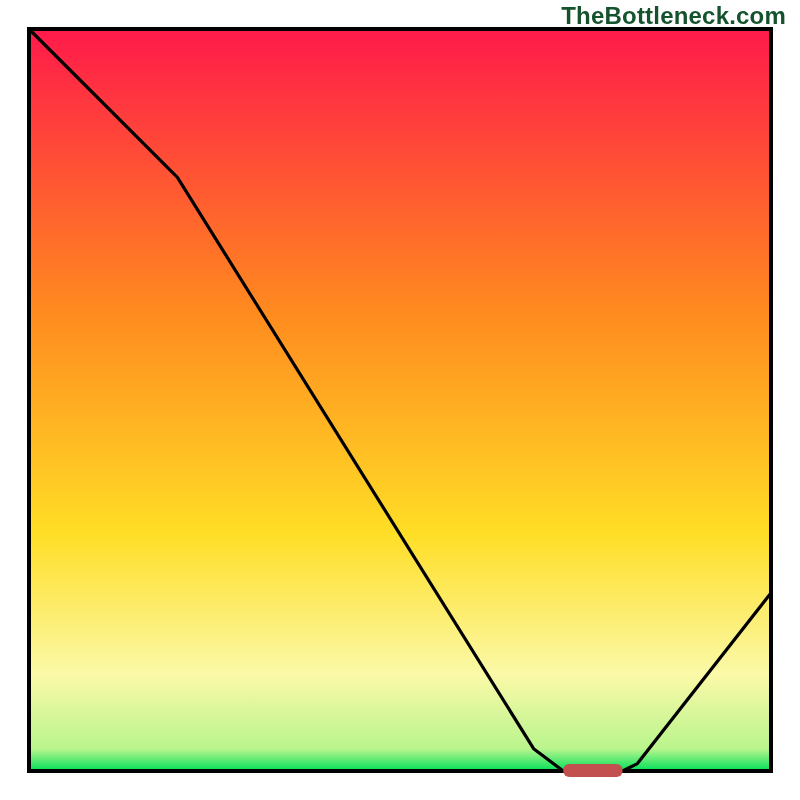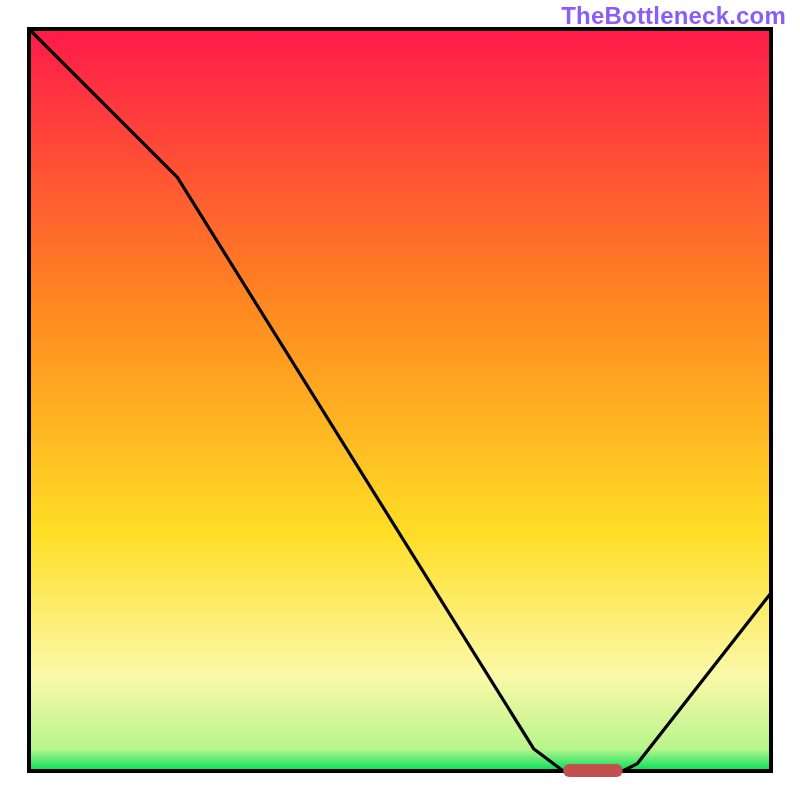--- a/index.html
+++ b/index.html
@@ -14,21 +14,21 @@
     position: relative;
     width: 800px;
     height: 800px;
   }
   .watermark {
     position: absolute;
     top: 2px;
     right: 14px;
     font-size: 24px;
     font-weight: bold;
-    color: #8b5cf6;
+    color: #14532d;
     letter-spacing: 0.2px;
     z-index: 3;
   }
   svg.chart {
     position: absolute;
     left: 0;
     top: 0;
     width: 800px;
     height: 800px;
   }

